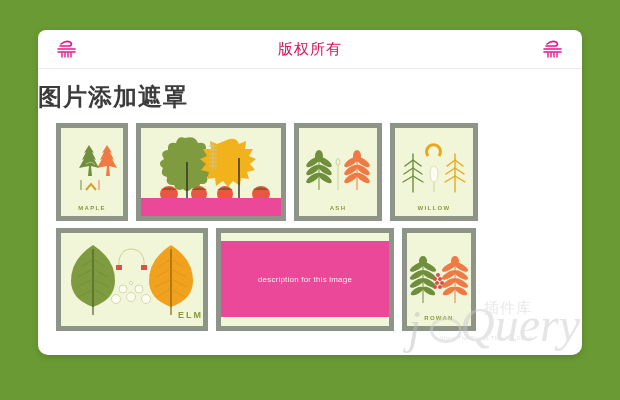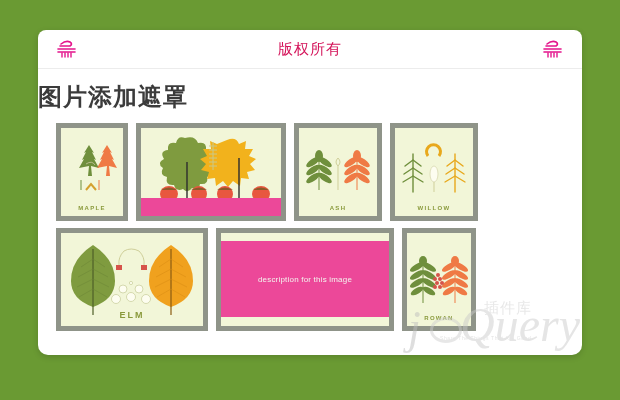--- a/index.html
+++ b/index.html
@@ -58,21 +58,21 @@
   .w-elm{width:152px;}
   .w-sas{width:178px;}
   .w-rt{width:74px;}
 
   .art{position:absolute;inset:0;}
   .caption{
     position:absolute;left:0;right:0;bottom:5px;text-align:center;
     font-size:6px;font-weight:bold;letter-spacing:1.3px;color:#8a9a3c;
     font-family:"Liberation Sans",sans-serif;
   }
-  .caption.big{font-size:9px;bottom:6px;letter-spacing:2px;}
+  .caption.big{font-size:9px;bottom:6px;letter-spacing:2px;text-align:right;}
 
   
   .mask{
     position:absolute;left:0;right:0;top:0;
     background:#ec4899;
     display:flex;align-items:center;justify-content:center;
     color:#f3f3ee;font-size:8px;letter-spacing:.2px;margin-top:8px;
   }
   .mask.strip{height:18px;top:auto;bottom:0;}
   .mask.full{height:76px;}

